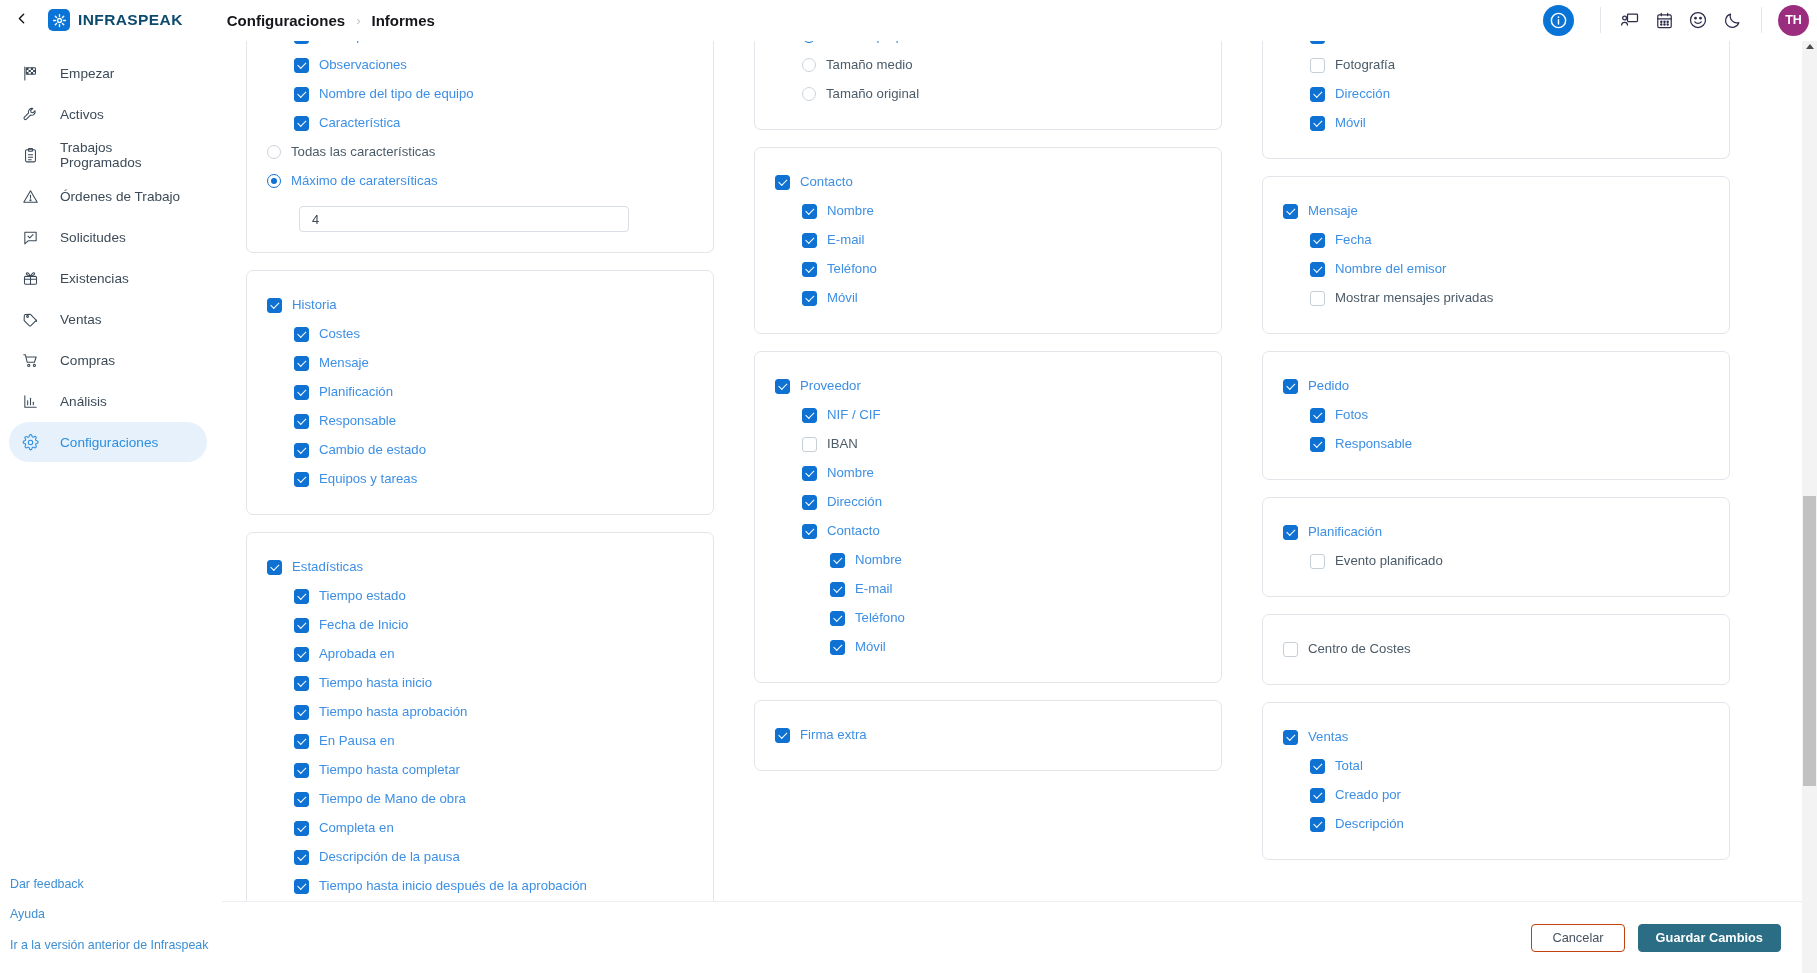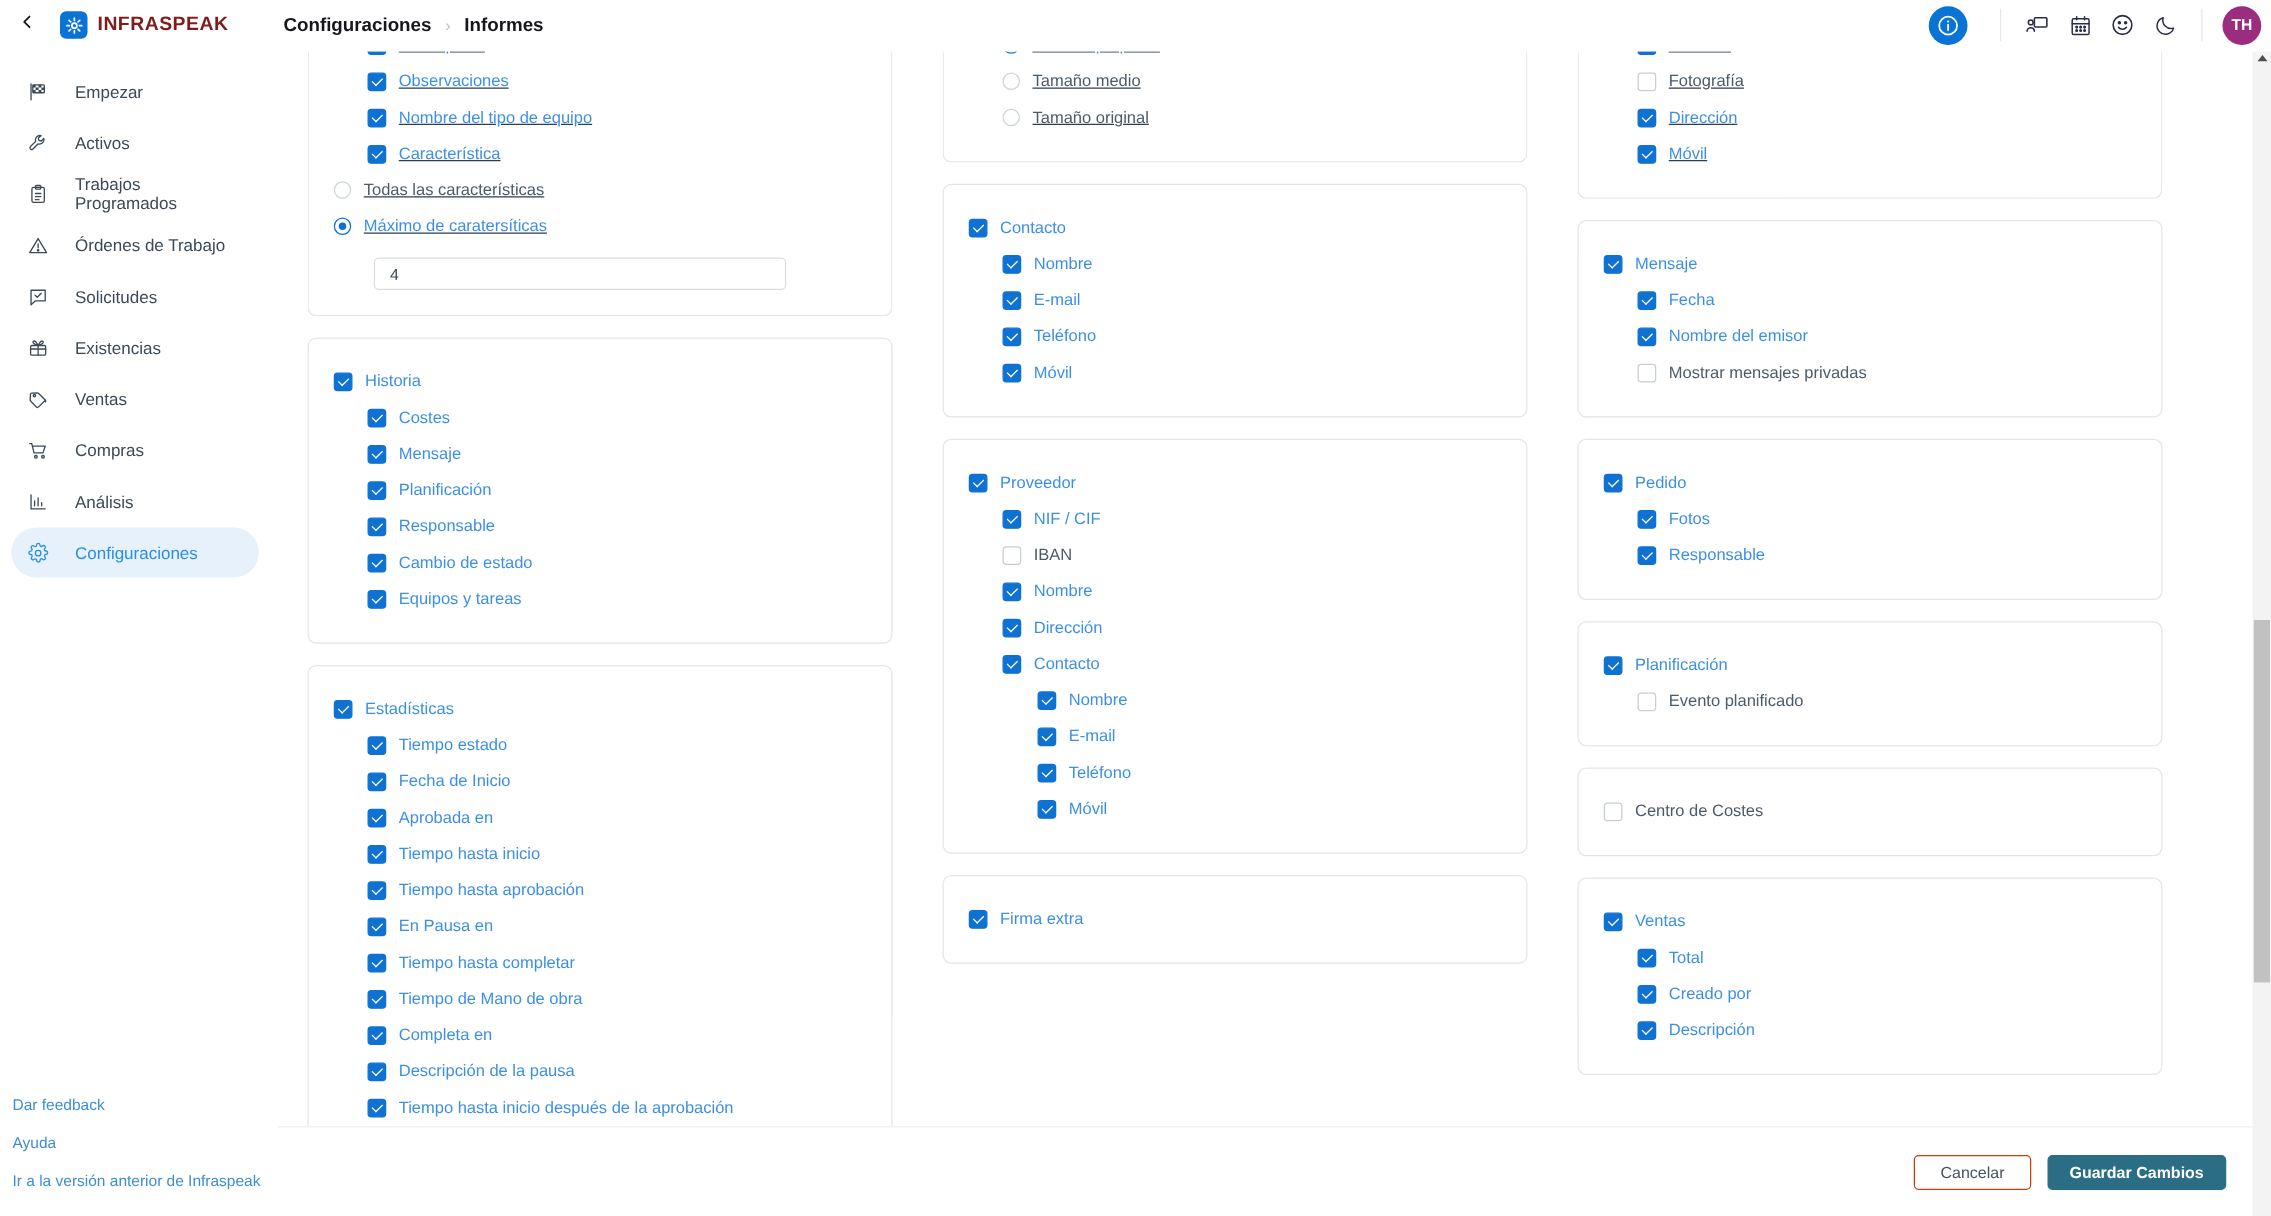--- a/index.html
+++ b/index.html
@@ -20,21 +20,21 @@
   }
   .back-btn {
     width: 42px; height: 41px; display: flex; align-items: center; justify-content: center;
     cursor: pointer;
   }
   .brand { display: flex; align-items: center; gap: 8px; margin-left: 6px; }
   .brand-logo {
     width: 22px; height: 22px; border-radius: 5px; background: #0a74d6;
     display: flex; align-items: center; justify-content: center;
   }
-  .brand-name { font-size: 15.5px; font-weight: bold; letter-spacing: .4px; color: #7f1d1d; }
+  .brand-name { font-size: 15.5px; font-weight: bold; letter-spacing: .4px; color: #0c4a6e; }
   .breadcrumb {
     display: flex; align-items: center; gap: 11px; margin-left: 44px;
     font-size: 15px; font-weight: bold; color: #16161d;
   }
   .bc-sep { color: #b9c2cc; font-size: 13px; font-weight: normal; }
   .topbar-right {
     margin-left: auto; display: flex; align-items: center; gap: 0px; padding-right: 8px;
   }
   .info-badge {
     width: 31px; height: 31px; border-radius: 50%; background: #0a74d6;
@@ -81,21 +81,21 @@
     display: flex; gap: 0px; padding: 0 0 0 0;
   }
   .col { width: 508px; padding: 0 20px; }
   .col-1 { margin-left: 4px; }
   .card {
     border: 1px solid #e2e6ea; border-radius: 7px; background: #fff;
     padding: 17px 20px 18px 20px; margin-bottom: 17px;
   }
   .card.clipped-top {
     border-top: none; border-top-left-radius: 0; border-top-right-radius: 0;
-    padding-top: 0; margin-top: -22px; text-decoration: underline;
+    padding-top: 0; margin-top: -22px;
   }
   .row {
     display: flex; align-items: center; gap: 10px; min-height: 24px; margin: 5px 0;
   }
   .row.lvl1 { padding-left: 0px; }
   .row.lvl2 { padding-left: 27px; }
   .row.lvl3 { padding-left: 55px; }
   .lbl { font-size: 13.2px; line-height: 1.25; }
   .lbl.on { color: #3d8fe4; }
   .lbl.off { color: #4b5b68; }

